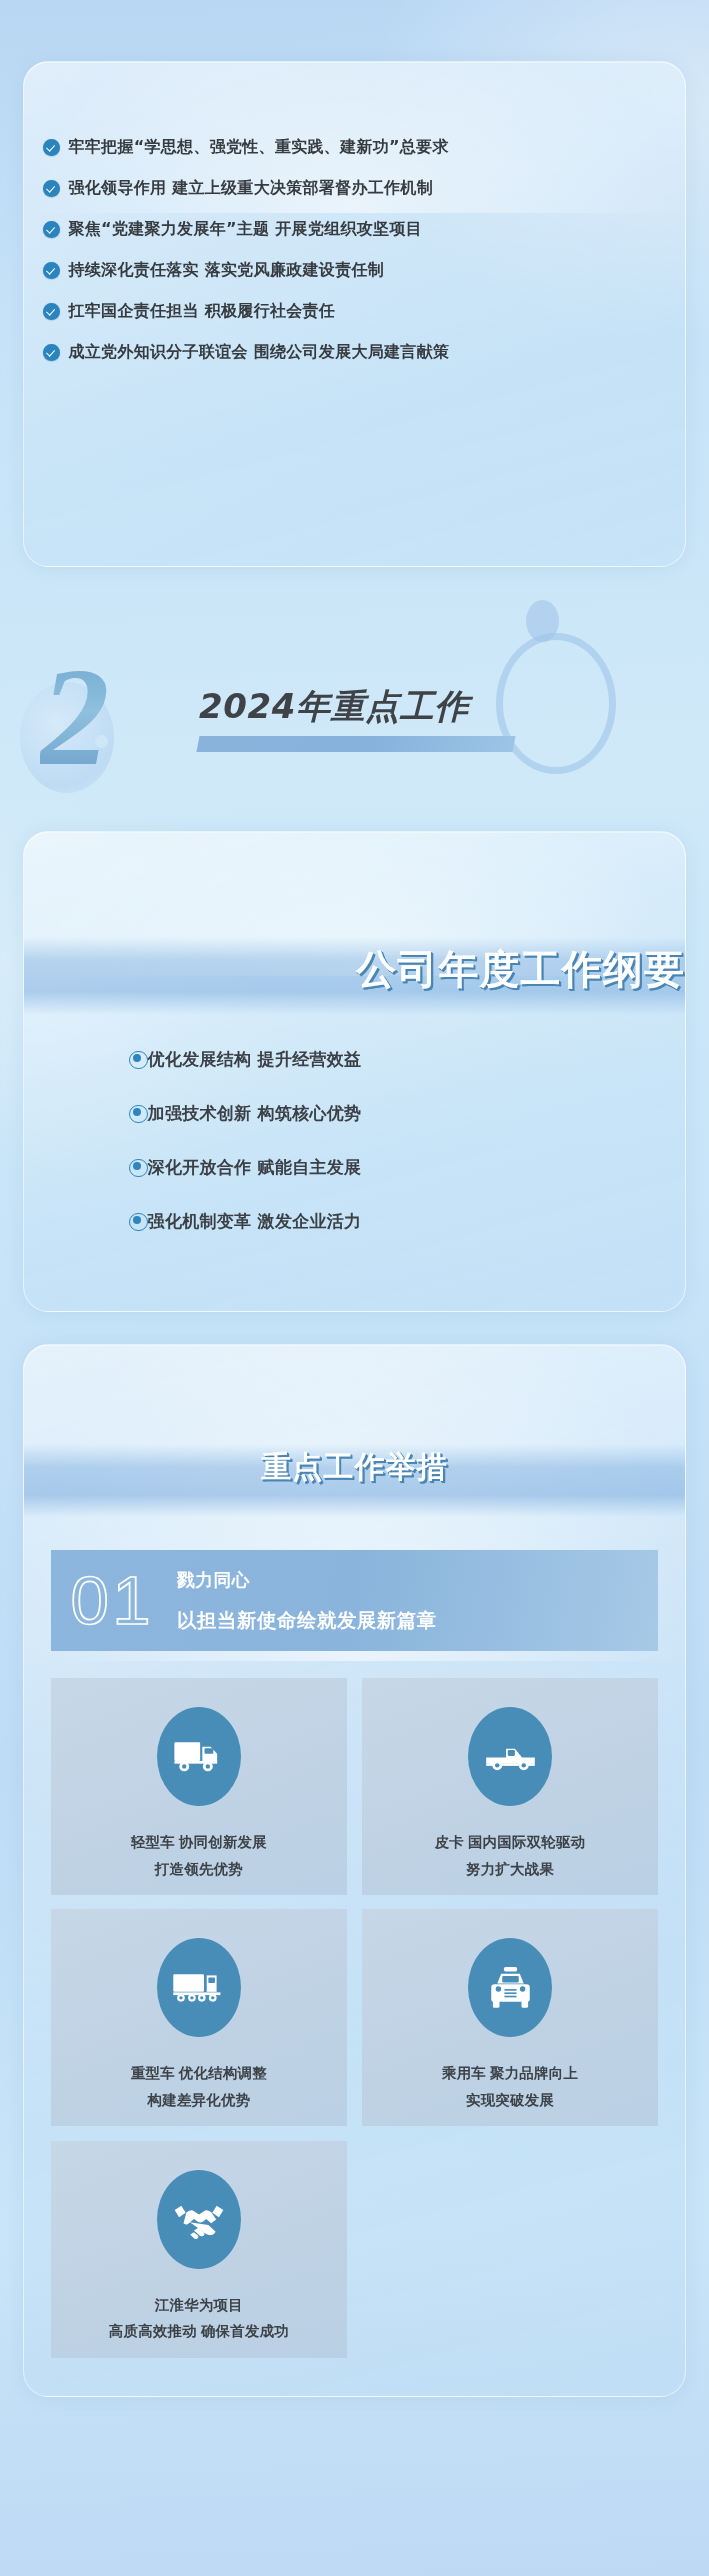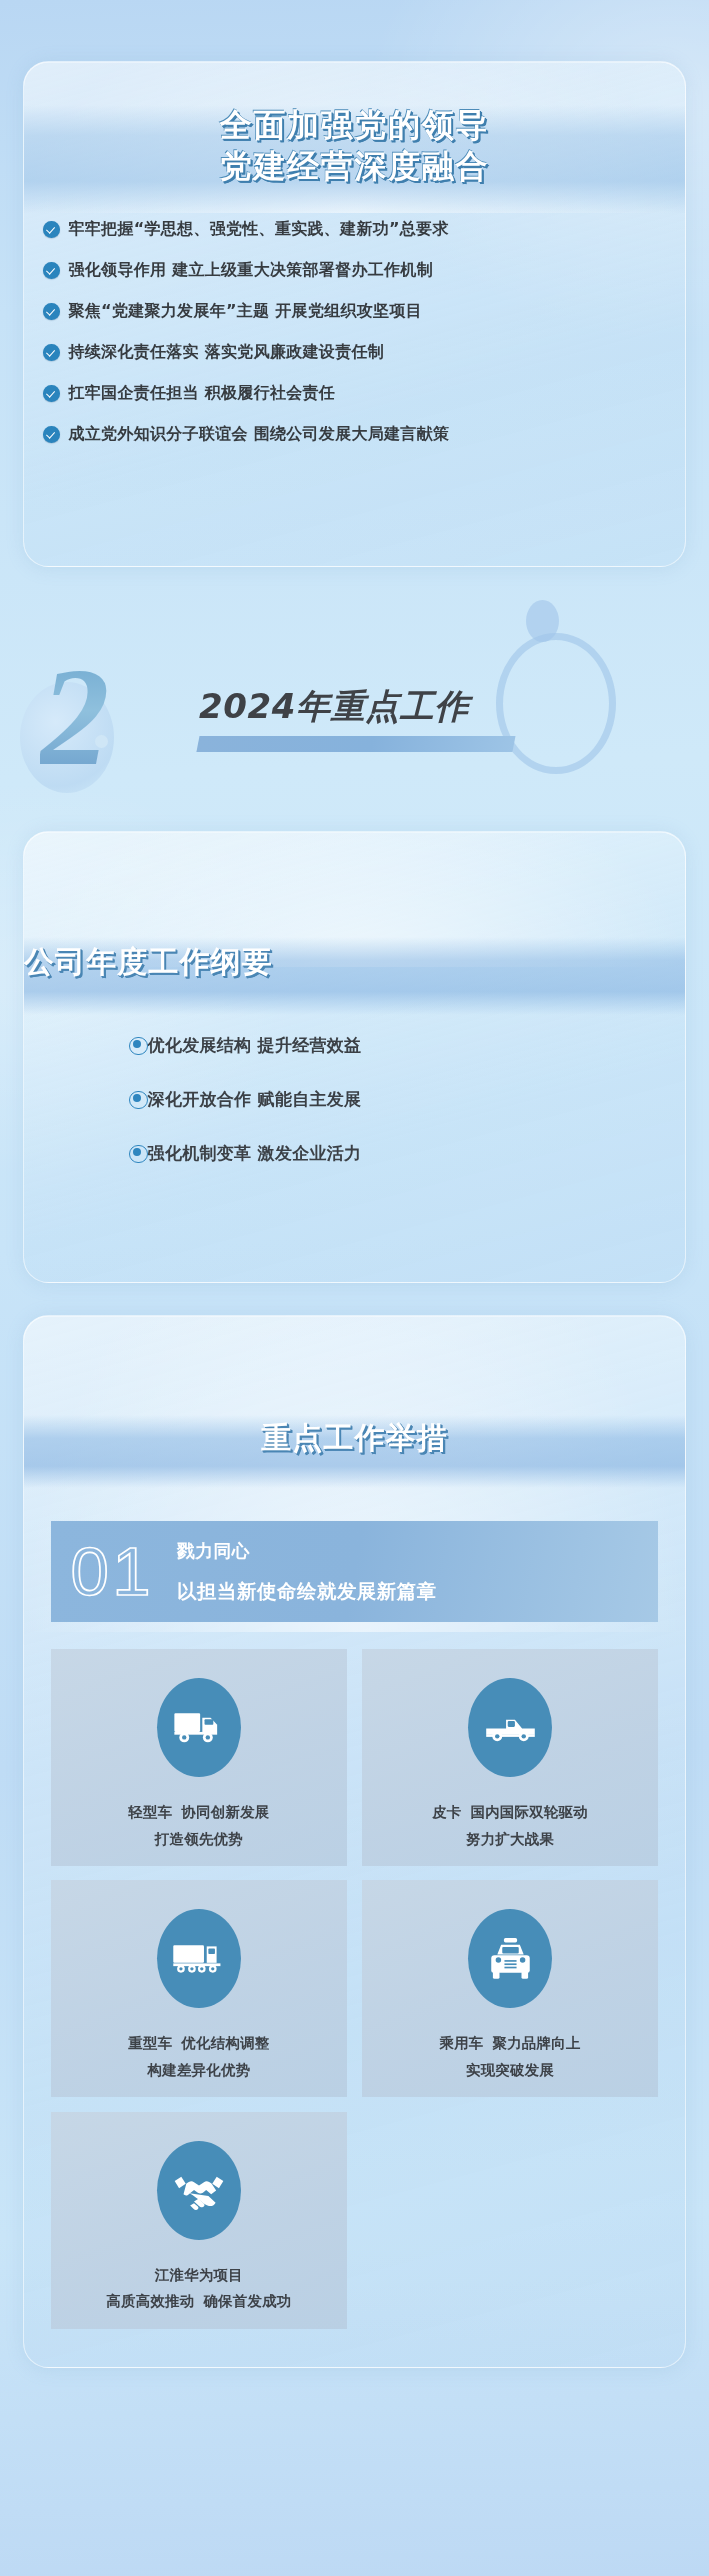--- a/index.html
+++ b/index.html
@@ -207,23 +207,23 @@
     position: absolute;
     left: 0; right: 0;
     top: 105px;
     height: 78px;
     background: linear-gradient(180deg, rgba(170,206,238,0) 0%, rgba(134,180,226,0.50) 30%, rgba(126,174,223,0.55) 70%, rgba(170,206,238,0) 100%);
     z-index: 1;
   }
   .sec3-title {
     position: relative;
     z-index: 3;
-    text-align: left;
+    text-align: right;
     margin-top: 62px;
-    font-size: 30px;
+    font-size: 40px;
     font-weight: bold;
     letter-spacing: 1.1px;
     color: #ffffff;
     font-family: "DejaVu Sans", "Liberation Sans", sans-serif;
     text-shadow:
        1.7px 1.7px 0 #4a86b4,
        2.2px 2.2px 0 #4a86b4,
        1.1px 1.1px 0 #4a86b4;
   }
   .outline-list {
@@ -357,35 +357,30 @@
     margin-bottom: 23px;
   }
   .tile-icon svg { display: block; }
   .tile-cap {
     text-align: center;
     color: #3d4248;
     font-size: 14.4px;
     font-weight: 600;
     line-height: 1.85;
     letter-spacing: 0.3px;
-    font-family: Liberation Mono, monospace;
+    font-family: Liberation Serif, serif;
   }
   .tile-cap .c2 { display: block; }
 </style>
 </head>
 <body>
 
 <div class="page">
 
   <section class="glass sec1">
-    <div class="sec1-title">
-      <div class="band"></div>
-      <div class="ttl-line">全面加强党的领导</div>
-      <div class="ttl-line">党建经营深度融合</div>
-    </div>
 
     <ul class="bullets">
       <li>
         <span class="chk"></span>
         <span>牢牢把握“学思想、强党性、重实践、建新功”总要求</span>
       </li>
       <li>
         <span class="chk"></span>
         <span>强化领导作用  建立上级重大决策部署督办工作机制</span>
       </li>
@@ -418,20 +413,24 @@
     <div class="sec2-title">2024年重点工作</div>
   </section>
 
   <section class="glass sec3">
     <div class="sec3-band"></div>
     <div class="sec3-title">公司年度工作纲要</div>
     <ul class="outline-list">
       <li>
         <span class="ring-dot"></span>
         <span>优化发展结构  提升经营效益</span>
+      </li>
+      <li>
+        <span class="ring-dot"></span>
+        <span>加强技术创新  构筑核心优势</span>
       </li>
       <li>
         <span class="ring-dot"></span>
         <span>深化开放合作  赋能自主发展</span>
       </li>
       <li>
         <span class="ring-dot"></span>
         <span>强化机制变革  激发企业活力</span>
       </li>
     </ul>

